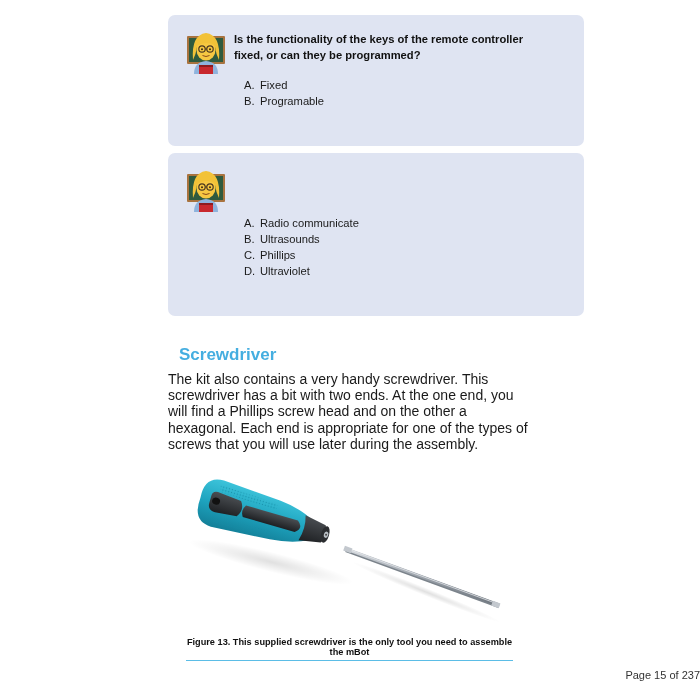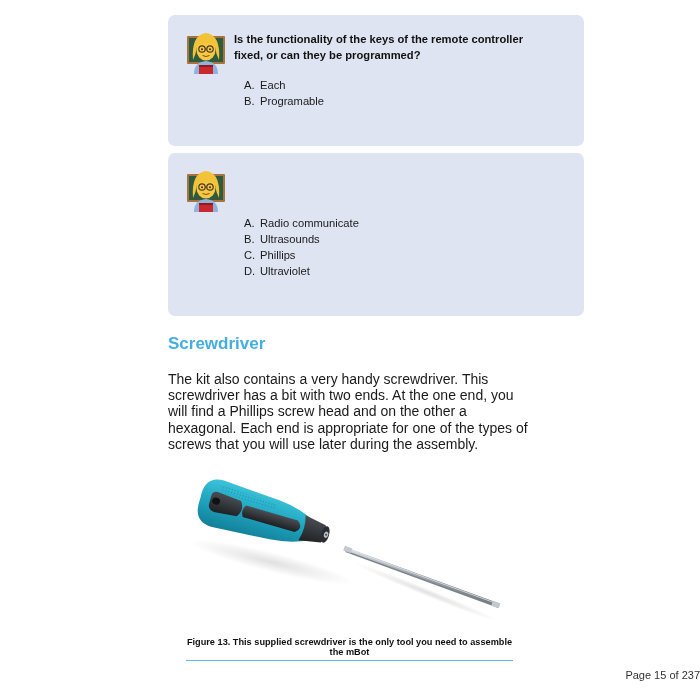--- a/index.html
+++ b/index.html
@@ -59,21 +59,21 @@
       width: 16px;
     }
 
     .section-heading {
       position: absolute;
       left: 168px;
       top: 334px;
       font-size: 17px;
       font-weight: bold;
       color: #45aee0;
-      margin: 0;
+      margin: 11px;
     }
     .body-text {
       position: absolute;
       left: 168px;
       top: 371px;
       width: 365px;
       font-size: 14px;
       line-height: 16.2px;
       color: #1a1a1a;
       margin: 0;
@@ -131,21 +131,21 @@
       <line x1="19.2" y1="19" x2="20.8" y2="19" stroke="#4a3820" stroke-width="1.2"></line>
       <circle cx="16" cy="19.3" r="1" fill="#3a2a14"></circle>
       <circle cx="24" cy="19.3" r="1" fill="#3a2a14"></circle>
       <path d="M16.5 25.5 Q20 27.5 23.5 25.5" fill="none" stroke="#8a4a1a" stroke-width="1"></path>
     </svg>
   </span>
   <div class="question">Is the functionality of the keys of the remote controller fixed, or can they be programmed?</div>
   <ul class="options">
     <li>
       <span class="letter">A.</span>
-      <span>Each</span>
+      <span>Fixed</span>
     </li>
     <li>
       <span class="letter">B.</span>
       <span>Programable</span>
     </li>
   </ul>
 </div>
 
 <div class="quiz-box" id="quiz2">
   <span class="teacher-icon">

